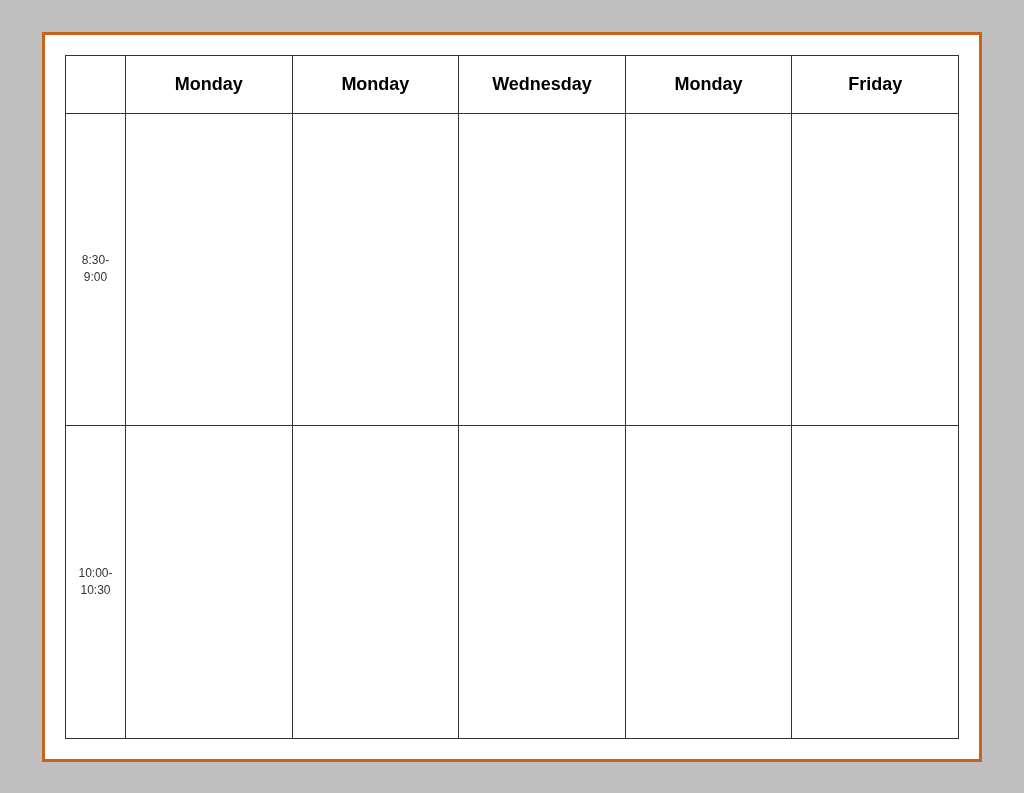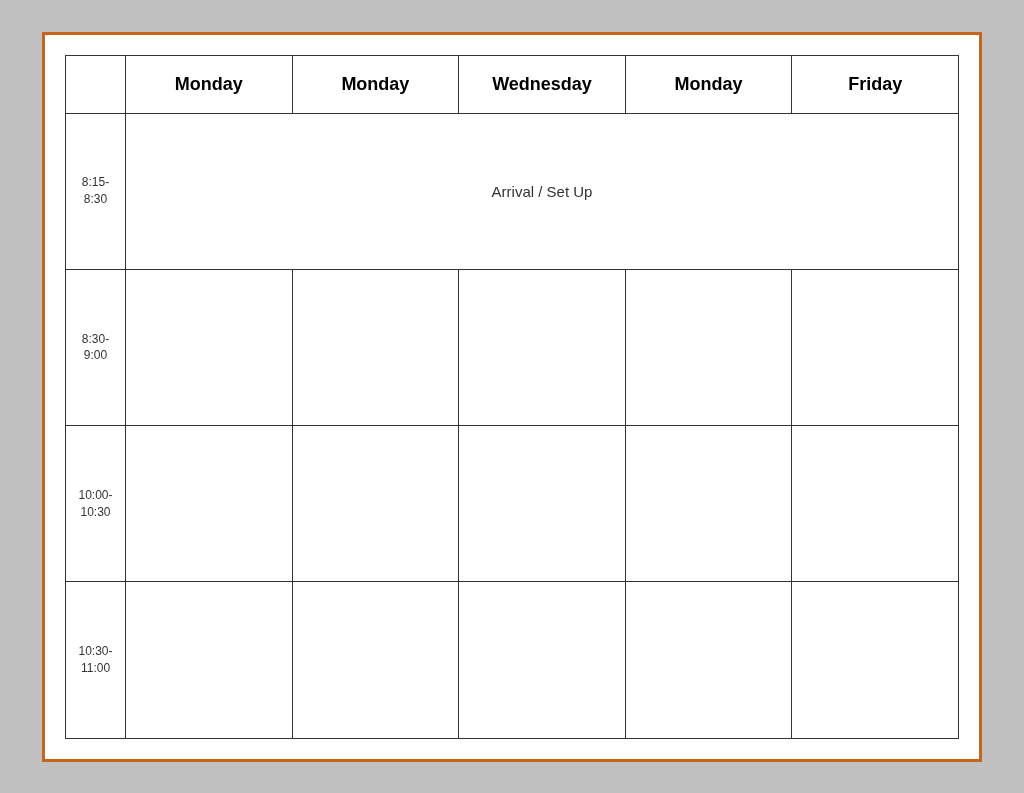--- a/index.html
+++ b/index.html
@@ -76,43 +76,31 @@
       <tr>
         <th class="time-col"></th>
         <th class="day-col">Monday</th>
         <th class="day-col">Monday</th>
         <th class="day-col">Wednesday</th>
         <th class="day-col">Monday</th>
         <th class="day-col">Friday</th>
       </tr>
     </thead>
     <tbody id="schedule-body">
-    <tr>
-          <td class="time-col">8:15-<br>8:30</td>
-          <td colspan="5" class="arrival-cell">Arrival / Set Up</td>
-        </tr>
         <tr>
           <td class="time-col">8:30-<br>9:00</td>
           <td class="empty-time"></td>
           <td class="empty-time"></td>
           <td class="empty-time"></td>
           <td class="empty-time"></td>
           <td class="empty-time"></td>
         </tr>
         <tr>
           <td class="time-col">10:00-<br>10:30</td>
           <td class="empty-time"></td>
           <td class="empty-time"></td>
           <td class="empty-time"></td>
           <td class="empty-time"></td>
           <td class="empty-time"></td>
         </tr>
-        <tr>
-          <td class="time-col">10:30-<br>11:00</td>
-          <td class="empty-time"></td>
-          <td class="empty-time"></td>
-          <td class="empty-time"></td>
-          <td class="empty-time"></td>
-          <td class="empty-time"></td>
-        </tr>
       </tbody>
   </table>
 </div>
 
 </body></html>

